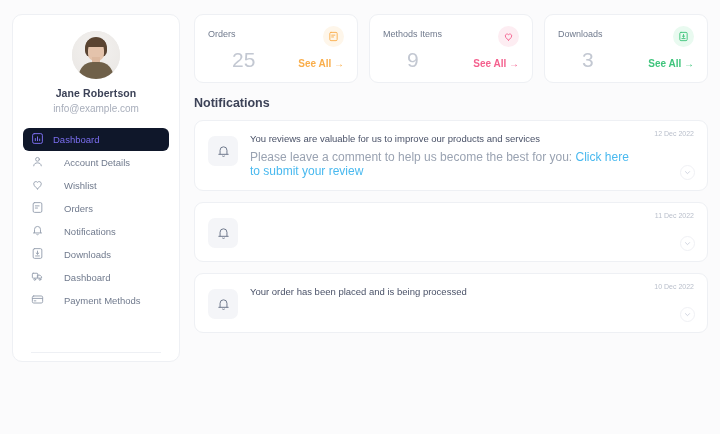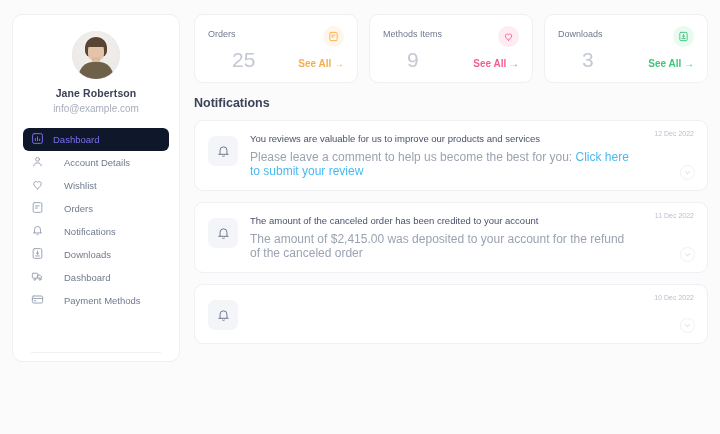--- a/index.html
+++ b/index.html
@@ -502,44 +502,38 @@
 
       <article class="notif">
         <span class="notif-date">11 Dec 2022</span>
         <span class="notif-icon">
           <svg width="15" height="15" viewBox="0 0 24 24" fill="none" stroke="#707a8d" stroke-width="1.6" stroke-linecap="round" stroke-linejoin="round">
             <path d="M6.5 16V10a5.5 5.5 0 0 1 11 0v6"></path>
               <line x1="4.5" y1="16.5" x2="19.5" y2="16.5"></line>
               <path d="M10.3 19.3a2 2 0 0 0 3.4 0"></path>
           </svg>
         </span>
-        <div class="notif-body">
-          <div class="notif-title">The amount of the canceled order has been credited to your account</div>
-          <div class="notif-desc">
-            <span>The amount of $2,415.00  was deposited to your account for the refund of the canceled order</span>
-            <span class="notif-link"></span>
-          </div>
-        </div>
         <span class="chevron-btn">
           <svg width="7" height="7" viewBox="0 0 24 24" fill="none" stroke="#c9cedb" stroke-width="3" stroke-linecap="round" stroke-linejoin="round">
             <polyline points="5,9 12,16 19,9"></polyline>
           </svg>
         </span>
       </article>
 
       <article class="notif">
         <span class="notif-date">10 Dec 2022</span>
         <span class="notif-icon">
           <svg width="15" height="15" viewBox="0 0 24 24" fill="none" stroke="#707a8d" stroke-width="1.6" stroke-linecap="round" stroke-linejoin="round">
             <path d="M6.5 16V10a5.5 5.5 0 0 1 11 0v6"></path>
               <line x1="4.5" y1="16.5" x2="19.5" y2="16.5"></line>
               <path d="M10.3 19.3a2 2 0 0 0 3.4 0"></path>
           </svg>
         </span>
         <div class="notif-body">
+          <div class="notif-title">Your order has been placed and is being processed</div>
         </div>
         <span class="chevron-btn">
           <svg width="7" height="7" viewBox="0 0 24 24" fill="none" stroke="#c9cedb" stroke-width="3" stroke-linecap="round" stroke-linejoin="round">
             <polyline points="5,9 12,16 19,9"></polyline>
           </svg>
         </span>
       </article>
 
     </section>
 

